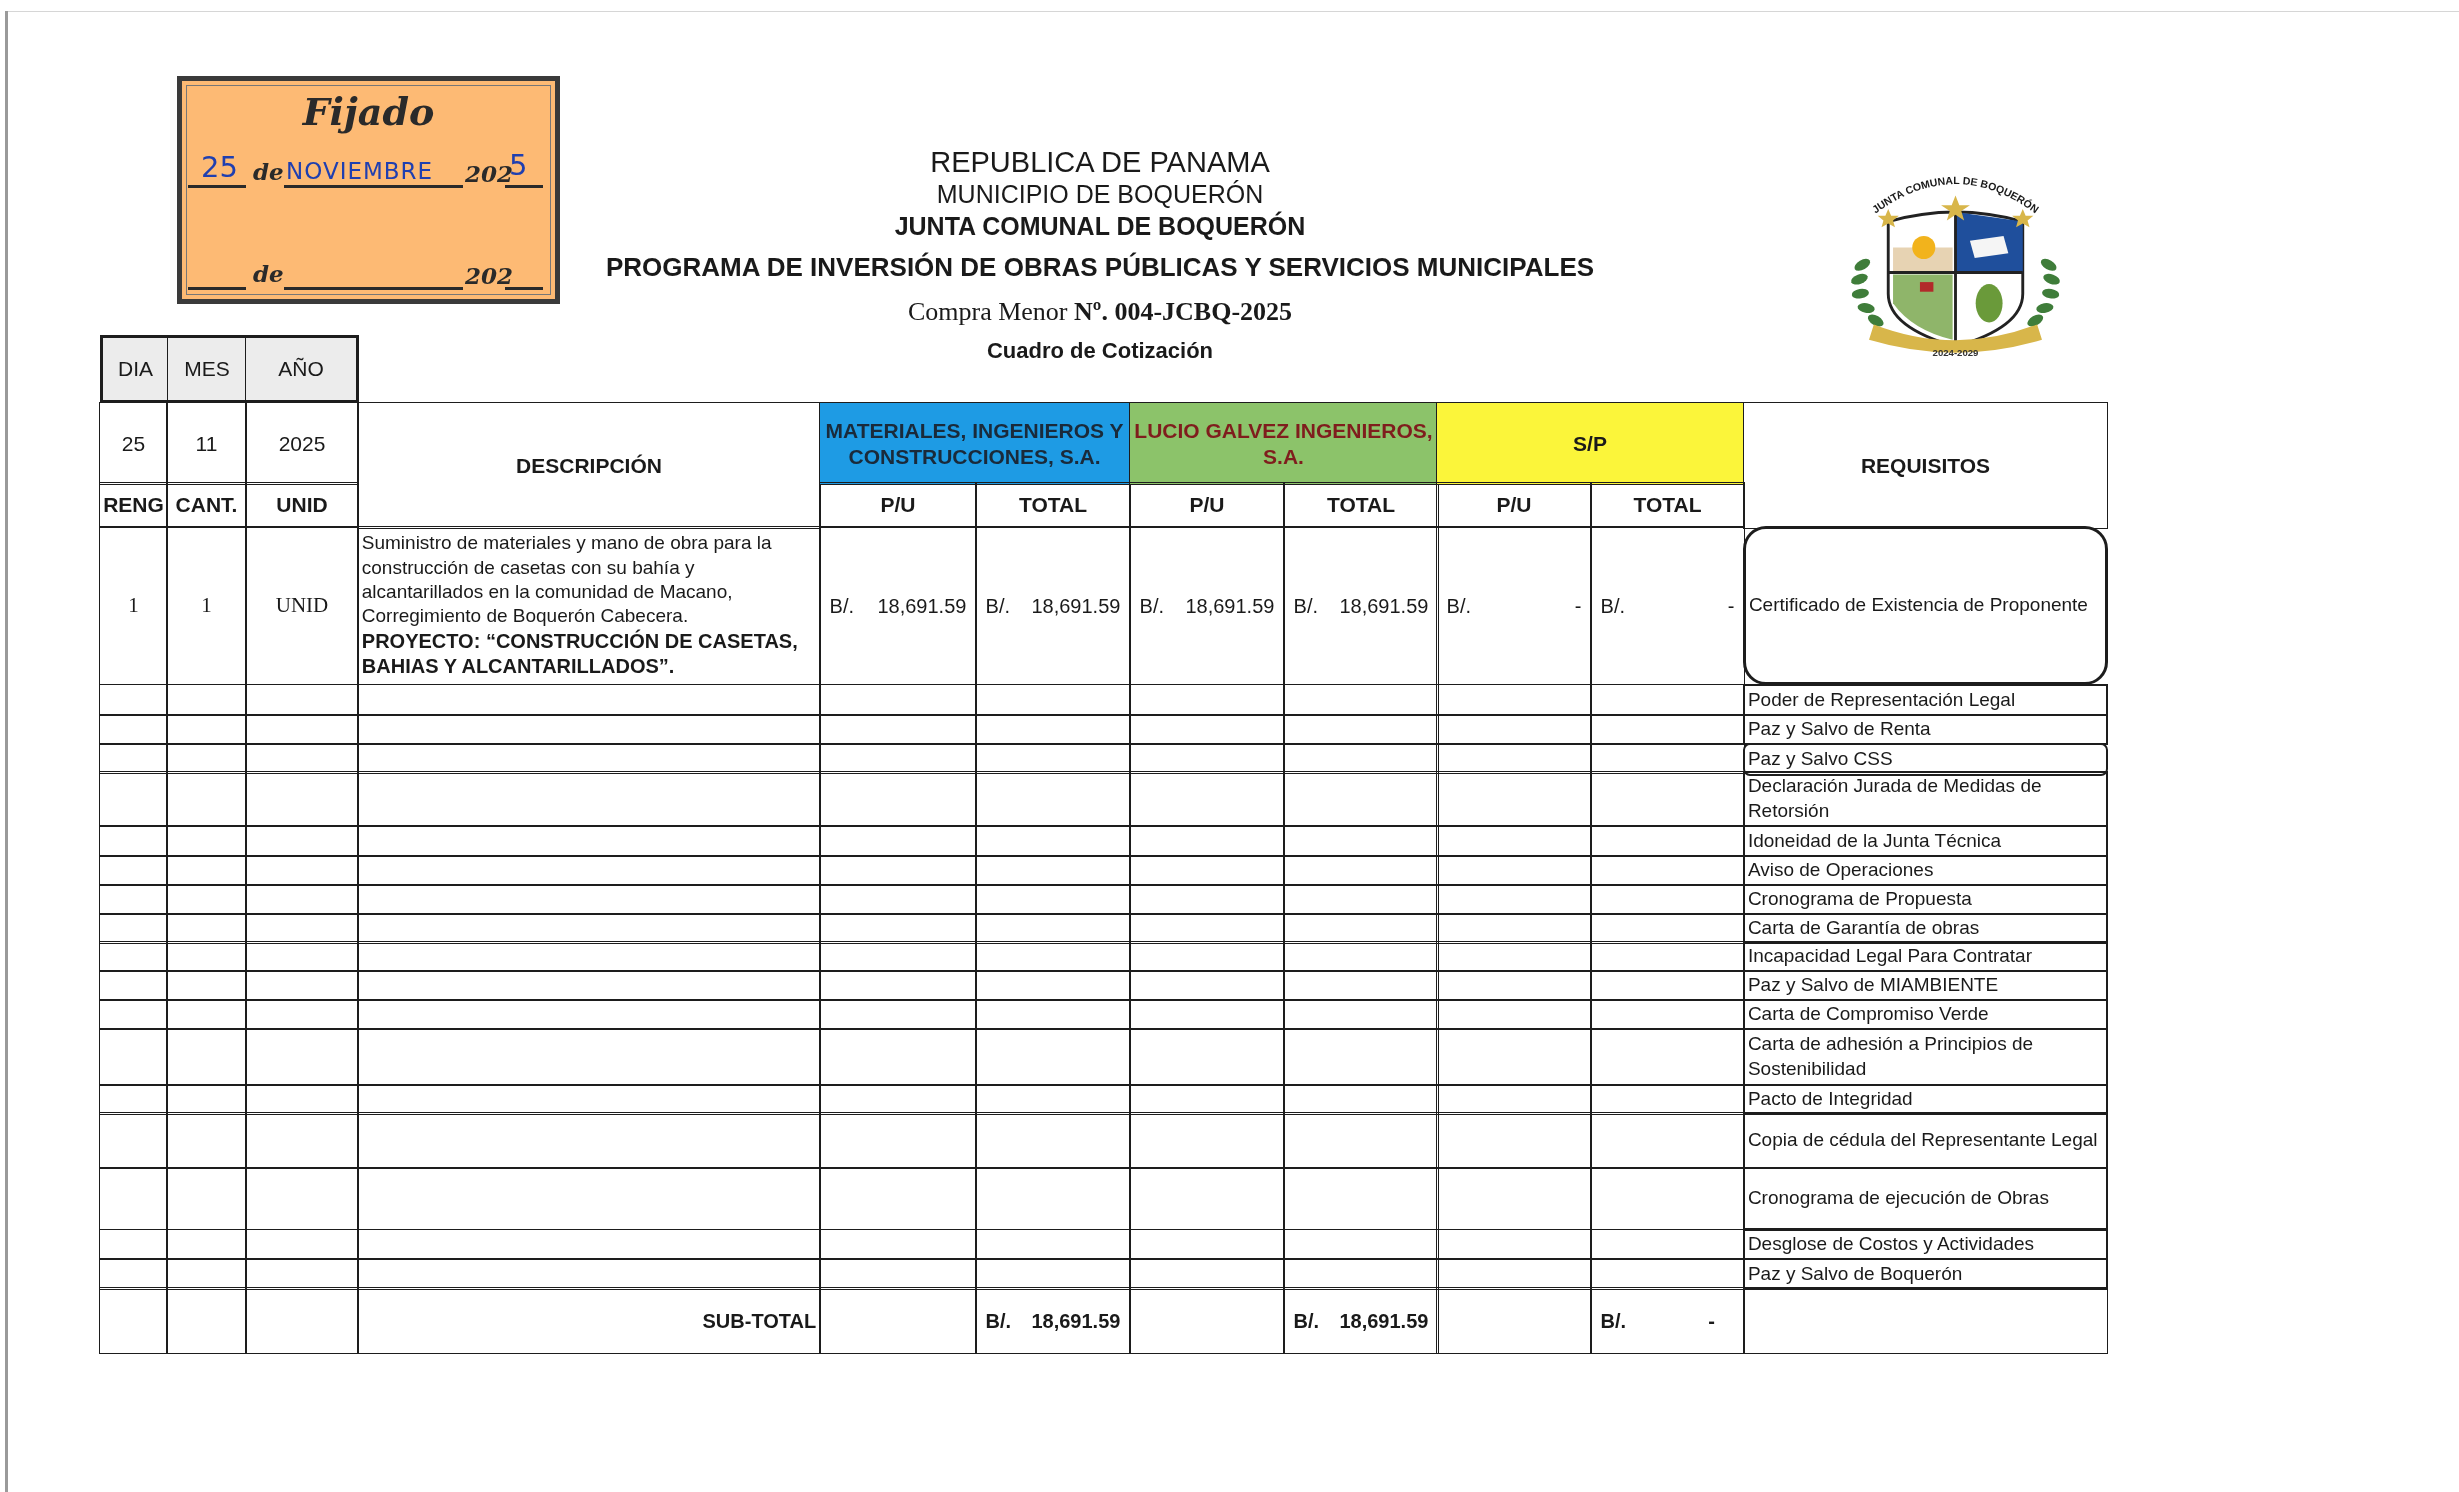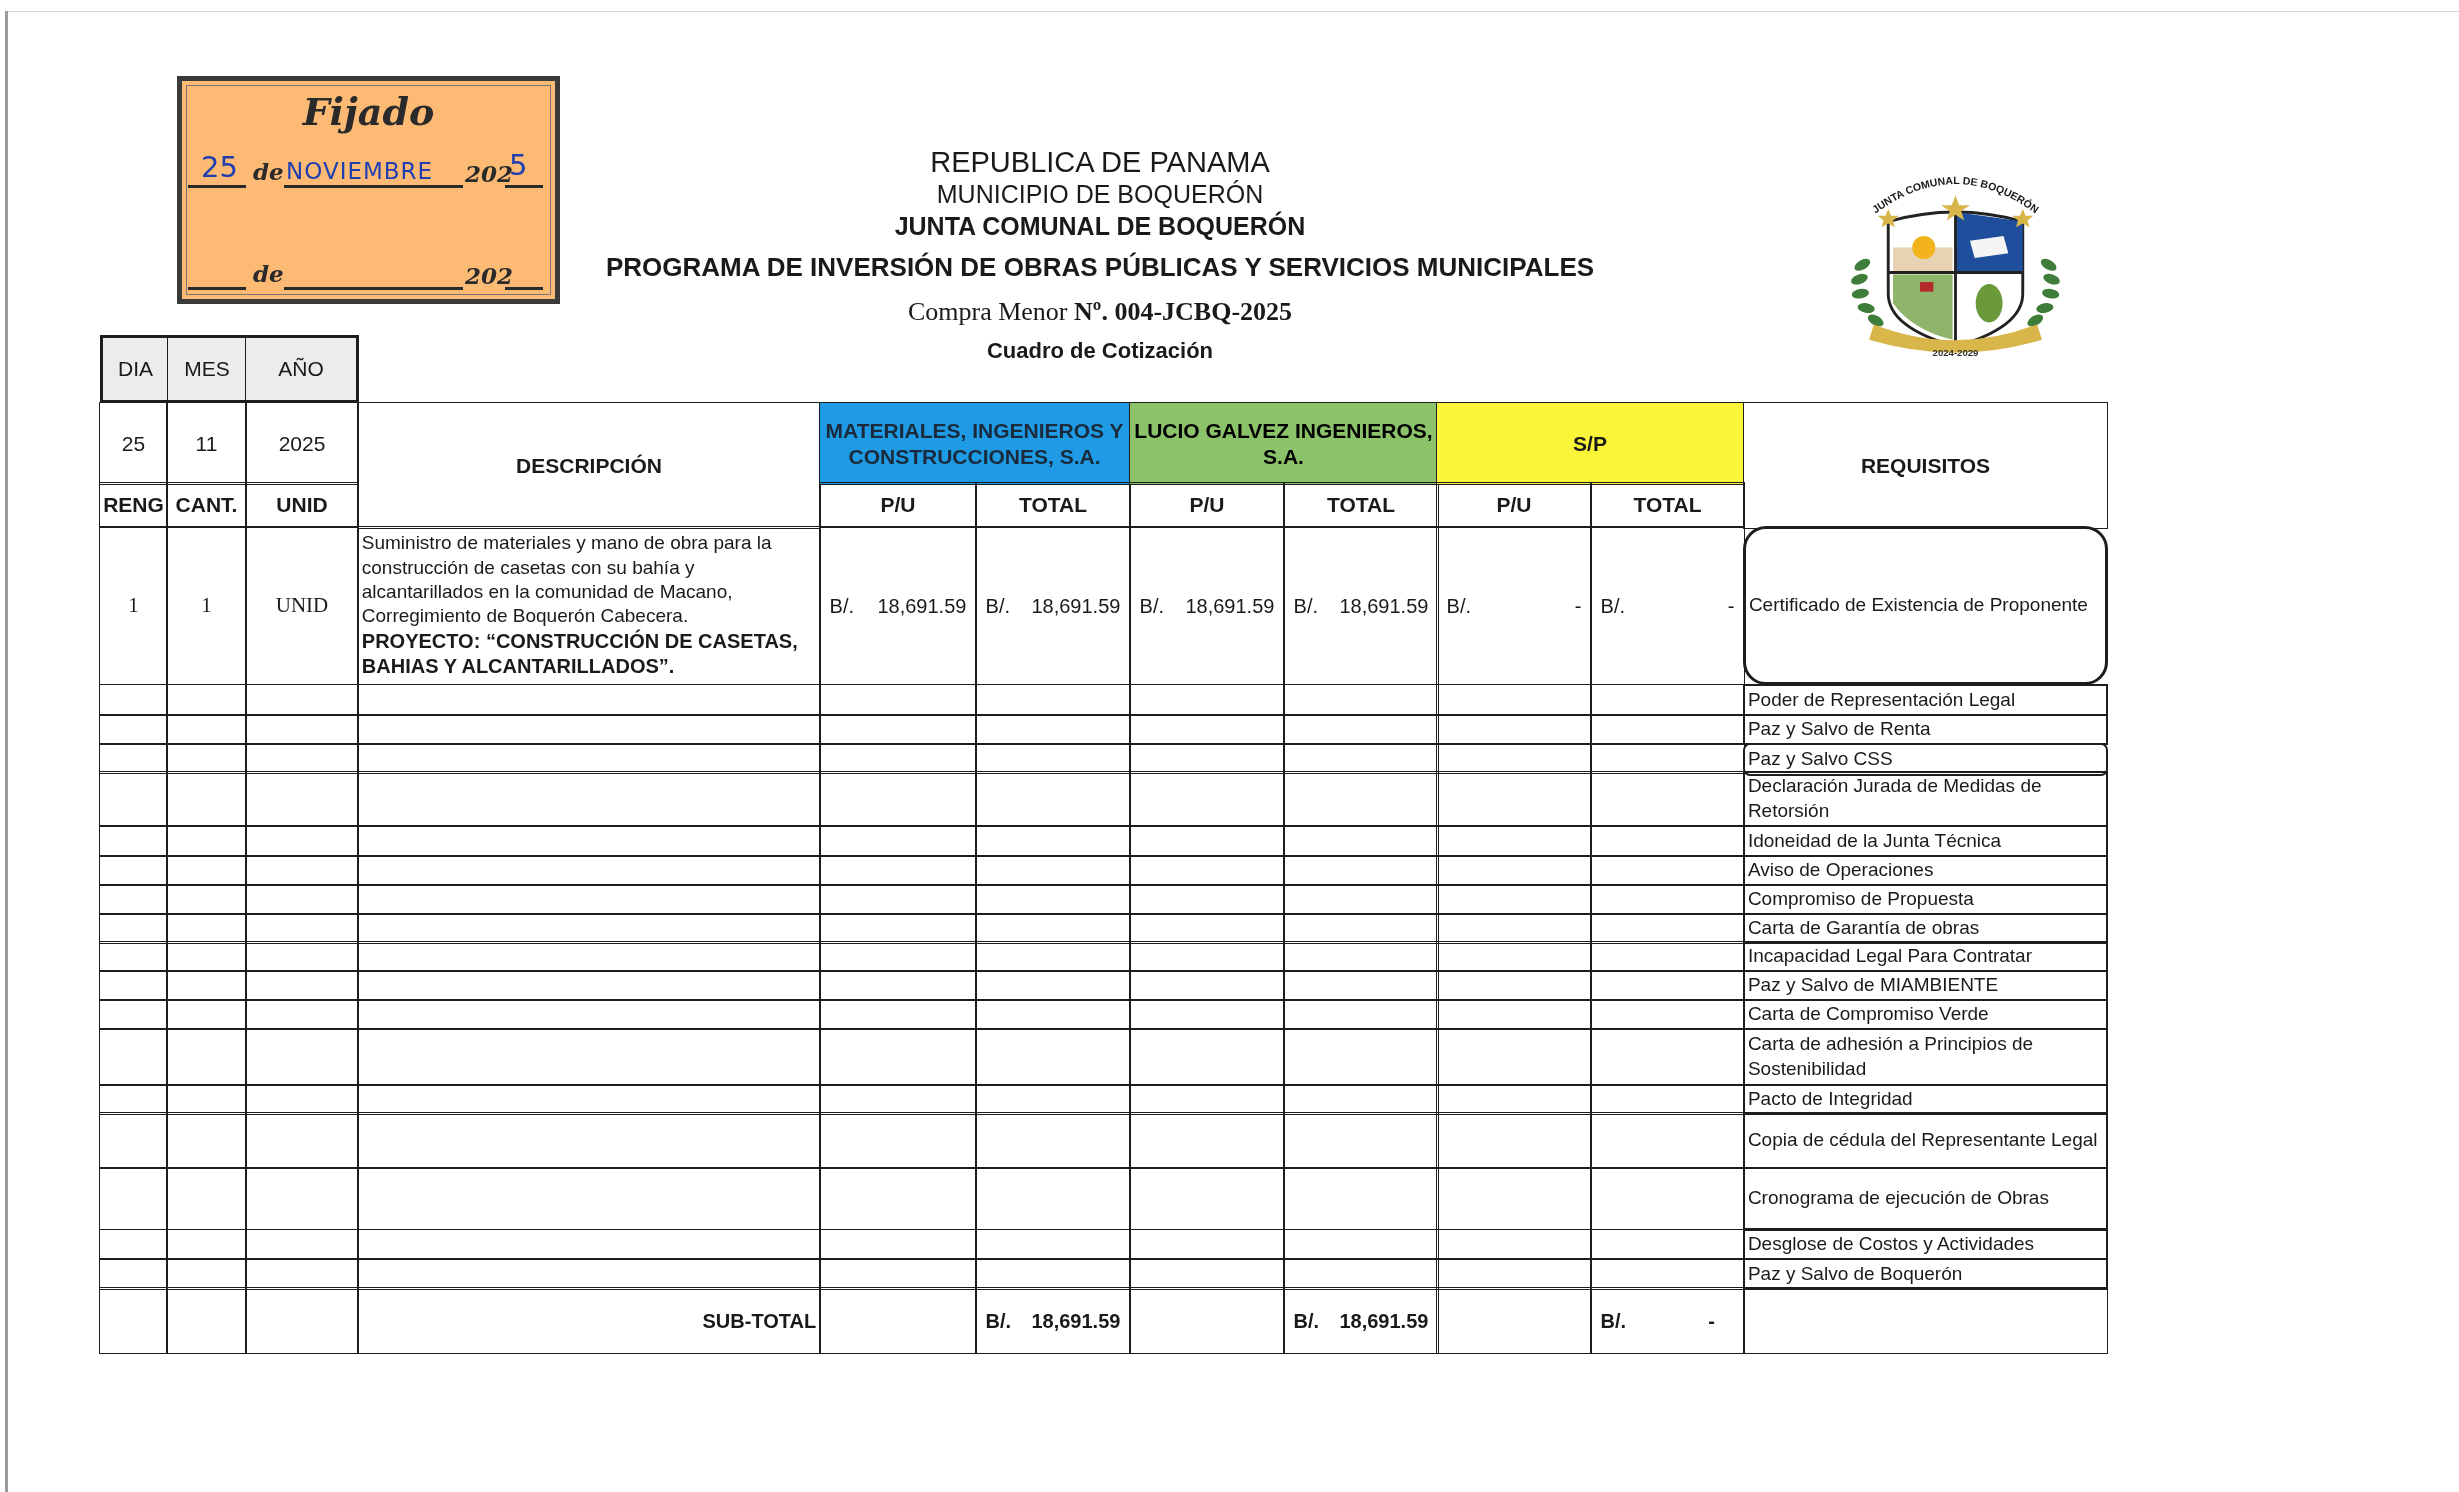--- a/index.html
+++ b/index.html
@@ -34,21 +34,21 @@
   .logo { left: 1845px; top: 159px; width: 221px; height: 202px; }
 
   
   .cell { position: absolute; box-sizing: border-box; border: 1.9px solid #1d1d1d;
           display: flex; align-items: center; justify-content: center; text-align: center;
           font-size: 21px; line-height: 1.2; overflow: hidden; background: transparent; }
   .hdr { font-weight: bold; }
   .gray { background: #ececec; }
   .thick { border-width: 3.8px; }
   .blue { background: #1e9be4; color: #1a2a3a; }
-  .green { background: #8cc36a; color: #000000; }
+  .green { background: #8cc36a; color: #7f1d1d; }
   .yellow { background: #fbf53a; color: #1a1a1a; }
   .money { justify-content: space-between; padding: 0 9.6px 0 9.6px; font-size: 20px; }
   .desc { flex-direction: column; align-items: flex-start; justify-content: center;
           text-align: left; padding: 1.9px 3.8px; font-size: 19px; line-height: 1.28; }
   .desc .b { font-weight: bold; font-size: 20px; }
   .serif { font-family: "Liberation Serif", serif; font-size: 21px; }
   .req { font-size: 19px; line-height: 1.3; justify-content: flex-start; text-align: left;
          padding-left: 2.9px; border-width: 2.9px; }
   .sub { justify-content: flex-end; padding-right: 3.8px; font-weight: bold; font-size: 20px; }
   .money-b { font-weight: bold; }
@@ -245,21 +245,21 @@
     <div class="cell " style="left: 99px; top: 884px; width: 69px; height: 31px;"></div>
     <div class="cell " style="left: 166px; top: 884px; width: 81px; height: 31px;"></div>
     <div class="cell " style="left: 245px; top: 884px; width: 114px; height: 31px;"></div>
     <div class="cell " style="left: 357px; top: 884px; width: 464px; height: 31px;"></div>
     <div class="cell " style="left: 819px; top: 884px; width: 158px; height: 31px;"></div>
     <div class="cell " style="left: 975px; top: 884px; width: 156px; height: 31px;"></div>
     <div class="cell " style="left: 1129px; top: 884px; width: 156px; height: 31px;"></div>
     <div class="cell " style="left: 1283px; top: 884px; width: 156px; height: 31px;"></div>
     <div class="cell " style="left: 1436px; top: 884px; width: 156px; height: 31px;"></div>
     <div class="cell " style="left: 1590px; top: 884px; width: 155px; height: 31px;"></div>
-    <div class="cell req" style="left: 1743px; top: 884px; width: 365px; height: 31px;">Compromiso de Propuesta</div>
+    <div class="cell req" style="left: 1743px; top: 884px; width: 365px; height: 31px;">Cronograma de Propuesta</div>
     <div class="cell " style="left: 99px; top: 913px; width: 69px; height: 31px;"></div>
     <div class="cell " style="left: 166px; top: 913px; width: 81px; height: 31px;"></div>
     <div class="cell " style="left: 245px; top: 913px; width: 114px; height: 31px;"></div>
     <div class="cell " style="left: 357px; top: 913px; width: 464px; height: 31px;"></div>
     <div class="cell " style="left: 819px; top: 913px; width: 158px; height: 31px;"></div>
     <div class="cell " style="left: 975px; top: 913px; width: 156px; height: 31px;"></div>
     <div class="cell " style="left: 1129px; top: 913px; width: 156px; height: 31px;"></div>
     <div class="cell " style="left: 1283px; top: 913px; width: 156px; height: 31px;"></div>
     <div class="cell " style="left: 1436px; top: 913px; width: 156px; height: 31px;"></div>
     <div class="cell " style="left: 1590px; top: 913px; width: 155px; height: 31px;"></div>

